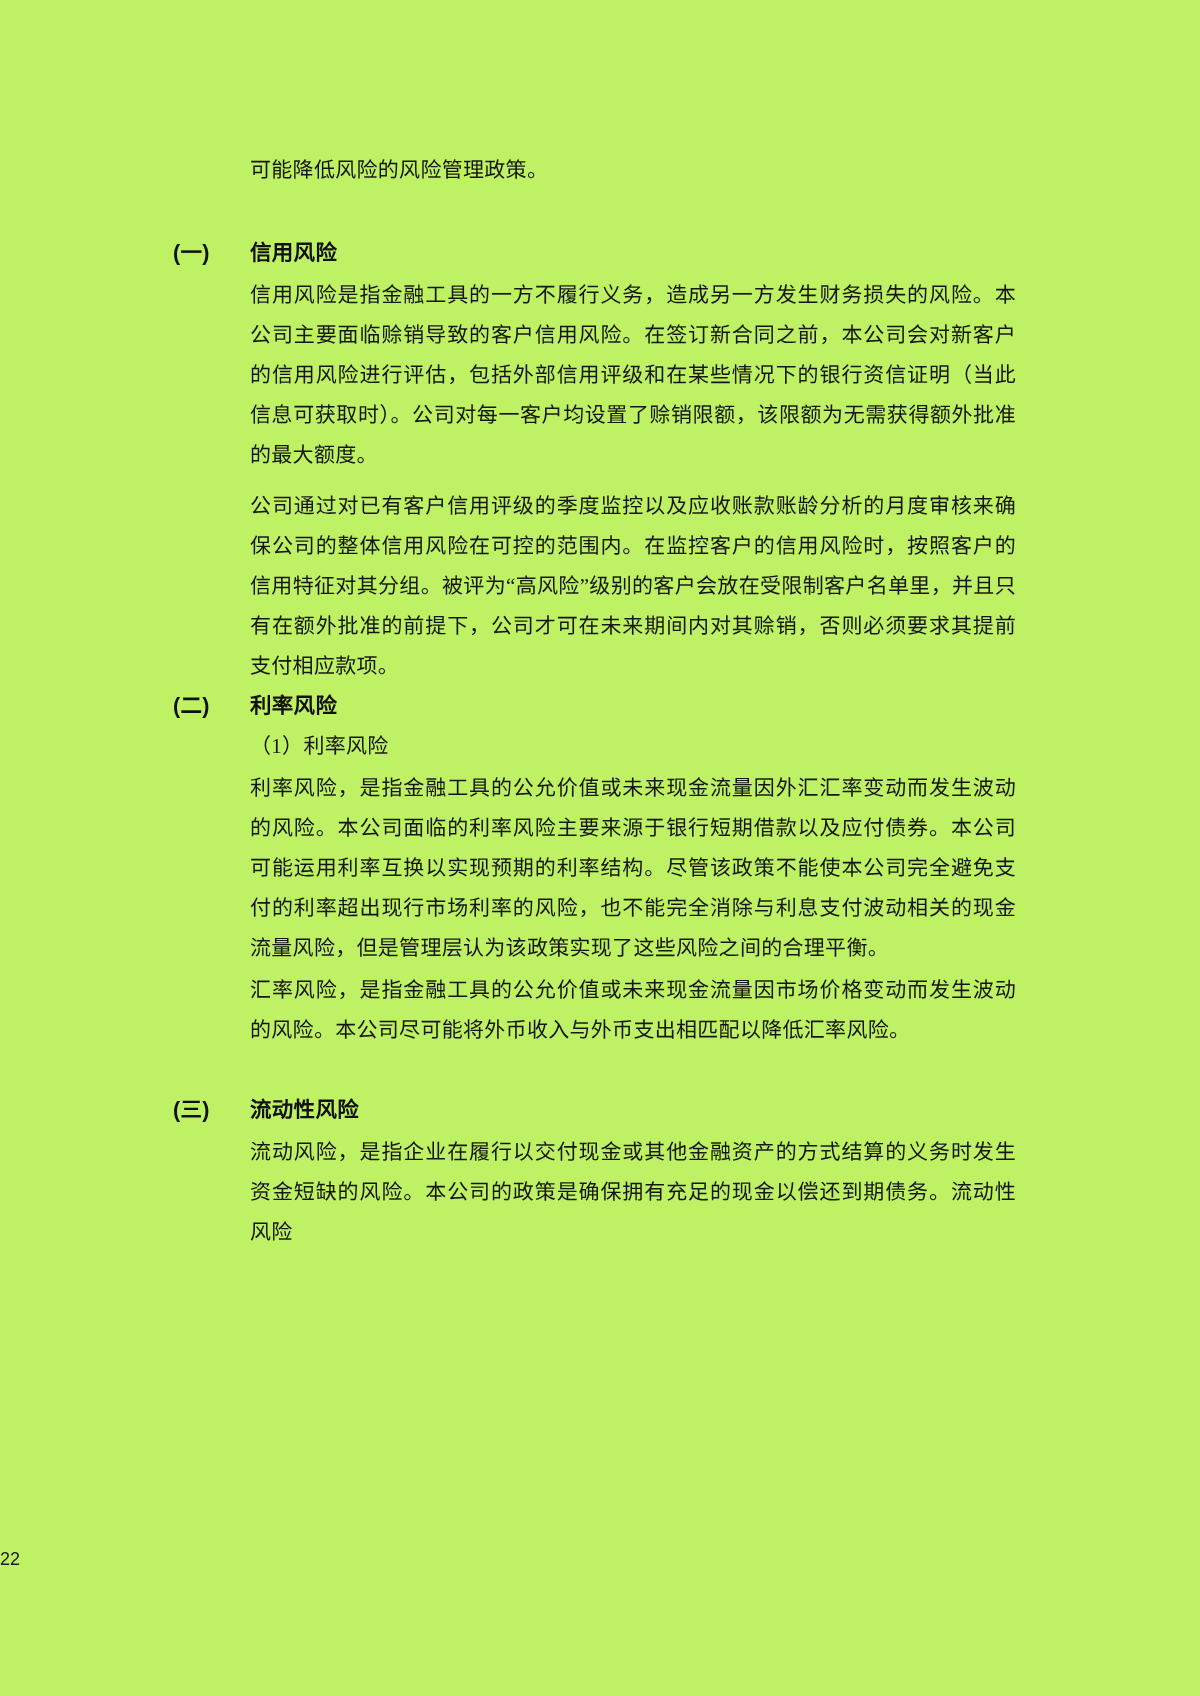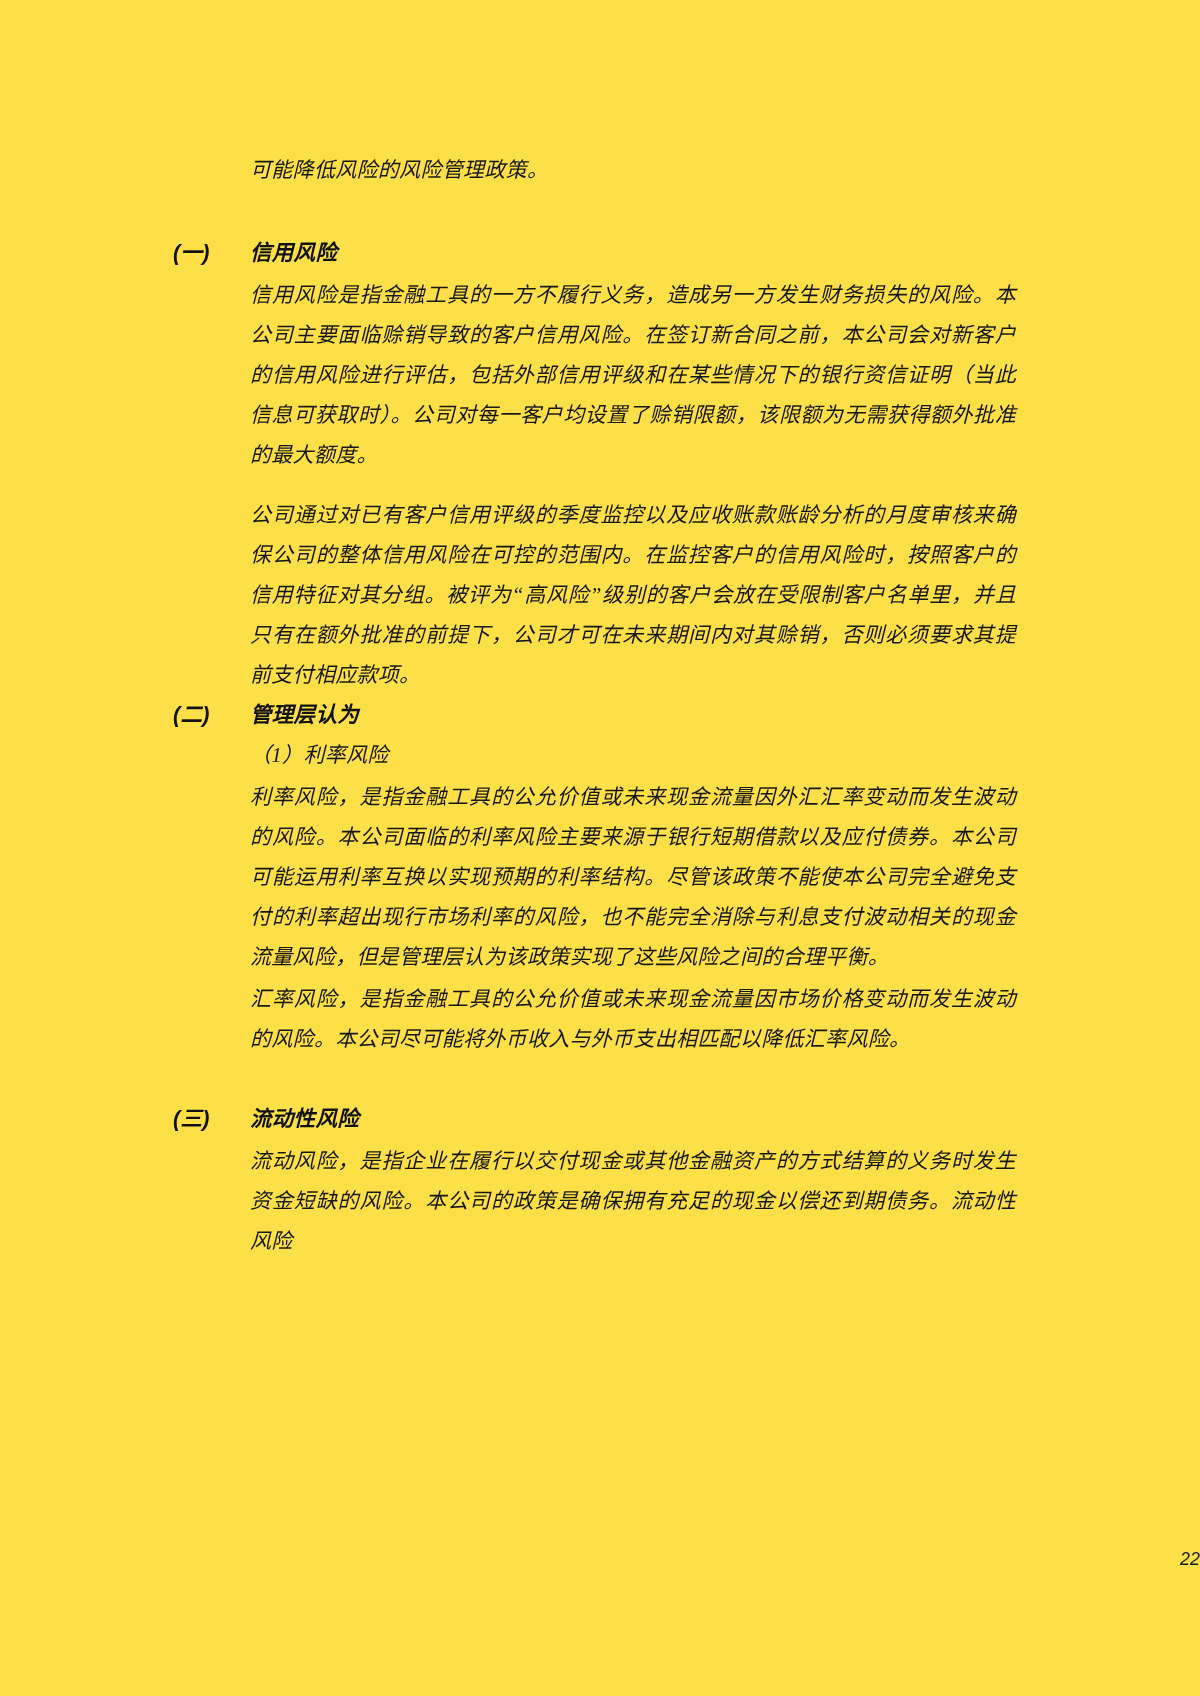--- a/index.html
+++ b/index.html
@@ -1,25 +1,24 @@
 <!DOCTYPE html>
 <html lang="zh-CN"><head>
 <meta charset="utf-8">
 <style>
   * { margin: 0; padding: 0; box-sizing: border-box; }
   html, body { background: #ffffff; }
   .page {
     position: relative;
     width: 1200px;
     height: 1696px;
-    background: #fde047;
+    background: #bef264;
     overflow: hidden;
     color: #161616;
     font-family: "Liberation Serif", "DejaVu Serif", serif;
-    font-style: italic;
   }
   .doc {
     position: absolute;
     left: 250px;
     top: 150px;
     width: 766px;
     font-size: 21px;
     line-height: 40px;
     letter-spacing: 0.3px;
     text-align: justify;
@@ -40,34 +39,34 @@
   .sec-label {
     position: absolute;
     left: -77px;
     top: 0;
     font-weight: bold;
   }
   .sec-1 { margin-top: 43px; }
   .sec-2 { margin-top: 0px; }
   .sec-3 { margin-top: 40px; }
   .para { margin-top: 2px; }
-  .para.p-tight { margin-top: 20px; }
+  .para.p-tight { margin-top: 11px; }
   .subhead {
     font-weight: normal;
     font-size: 21px;
     line-height: 40px;
     text-align: left;
   }
   .subhead-gap { margin-top: 40px; }
   .page-number {
     position: absolute;
     left: 0;
     right: 0;
     top: 1545px;
-    text-align: right;
+    text-align: left;
     font-family: "Liberation Sans", "DejaVu Sans", sans-serif;
     font-size: 18px;
     line-height: 28px;
     color: #1c1c1c;
   }
 </style>
 </head>
 <body>
 
 <div class="page">
@@ -80,21 +79,21 @@
         <span class="sec-label">(一)</span>
         <span class="sec-title">信用风险</span>
       </h2>
       <p class="para">信用风险是指金融工具的一方不履行义务，造成另一方发生财务损失的风险。本公司主要面临赊销导致的客户信用风险。在签订新合同之前，本公司会对新客户的信用风险进行评估，包括外部信用评级和在某些情况下的银行资信证明（当此信息可获取时）。公司对每一客户均设置了赊销限额，该限额为无需获得额外批准的最大额度。</p>
       <p class="para p-tight">公司通过对已有客户信用评级的季度监控以及应收账款账龄分析的月度审核来确保公司的整体信用风险在可控的范围内。在监控客户的信用风险时，按照客户的信用特征对其分组。被评为“高风险”级别的客户会放在受限制客户名单里，并且只有在额外批准的前提下，公司才可在未来期间内对其赊销，否则必须要求其提前支付相应款项。</p>
     </section>
 
     <section class="sec sec-2">
       <h2 class="sec-head">
         <span class="sec-label">(二)</span>
-        <span class="sec-title">管理层认为</span>
+        <span class="sec-title">利率风险</span>
       </h2>
 
       <h3 class="subhead">（1）利率风险</h3>
       <p class="para">利率风险，是指金融工具的公允价值或未来现金流量因外汇汇率变动而发生波动的风险。本公司面临的利率风险主要来源于银行短期借款以及应付债券。本公司可能运用利率互换以实现预期的利率结构。尽管该政策不能使本公司完全避免支付的利率超出现行市场利率的风险，也不能完全消除与利息支付波动相关的现金流量风险，但是管理层认为该政策实现了这些风险之间的合理平衡。</p>
 
       <p class="para">汇率风险，是指金融工具的公允价值或未来现金流量因市场价格变动而发生波动的风险。本公司尽可能将外币收入与外币支出相匹配以降低汇率风险。</p>
     </section>
 
     <section class="sec sec-3">
       <h2 class="sec-head">

